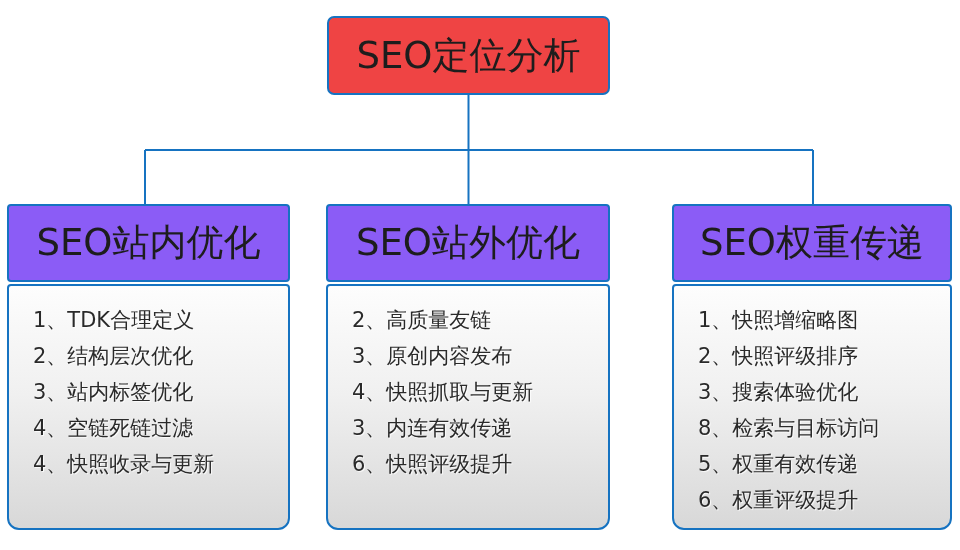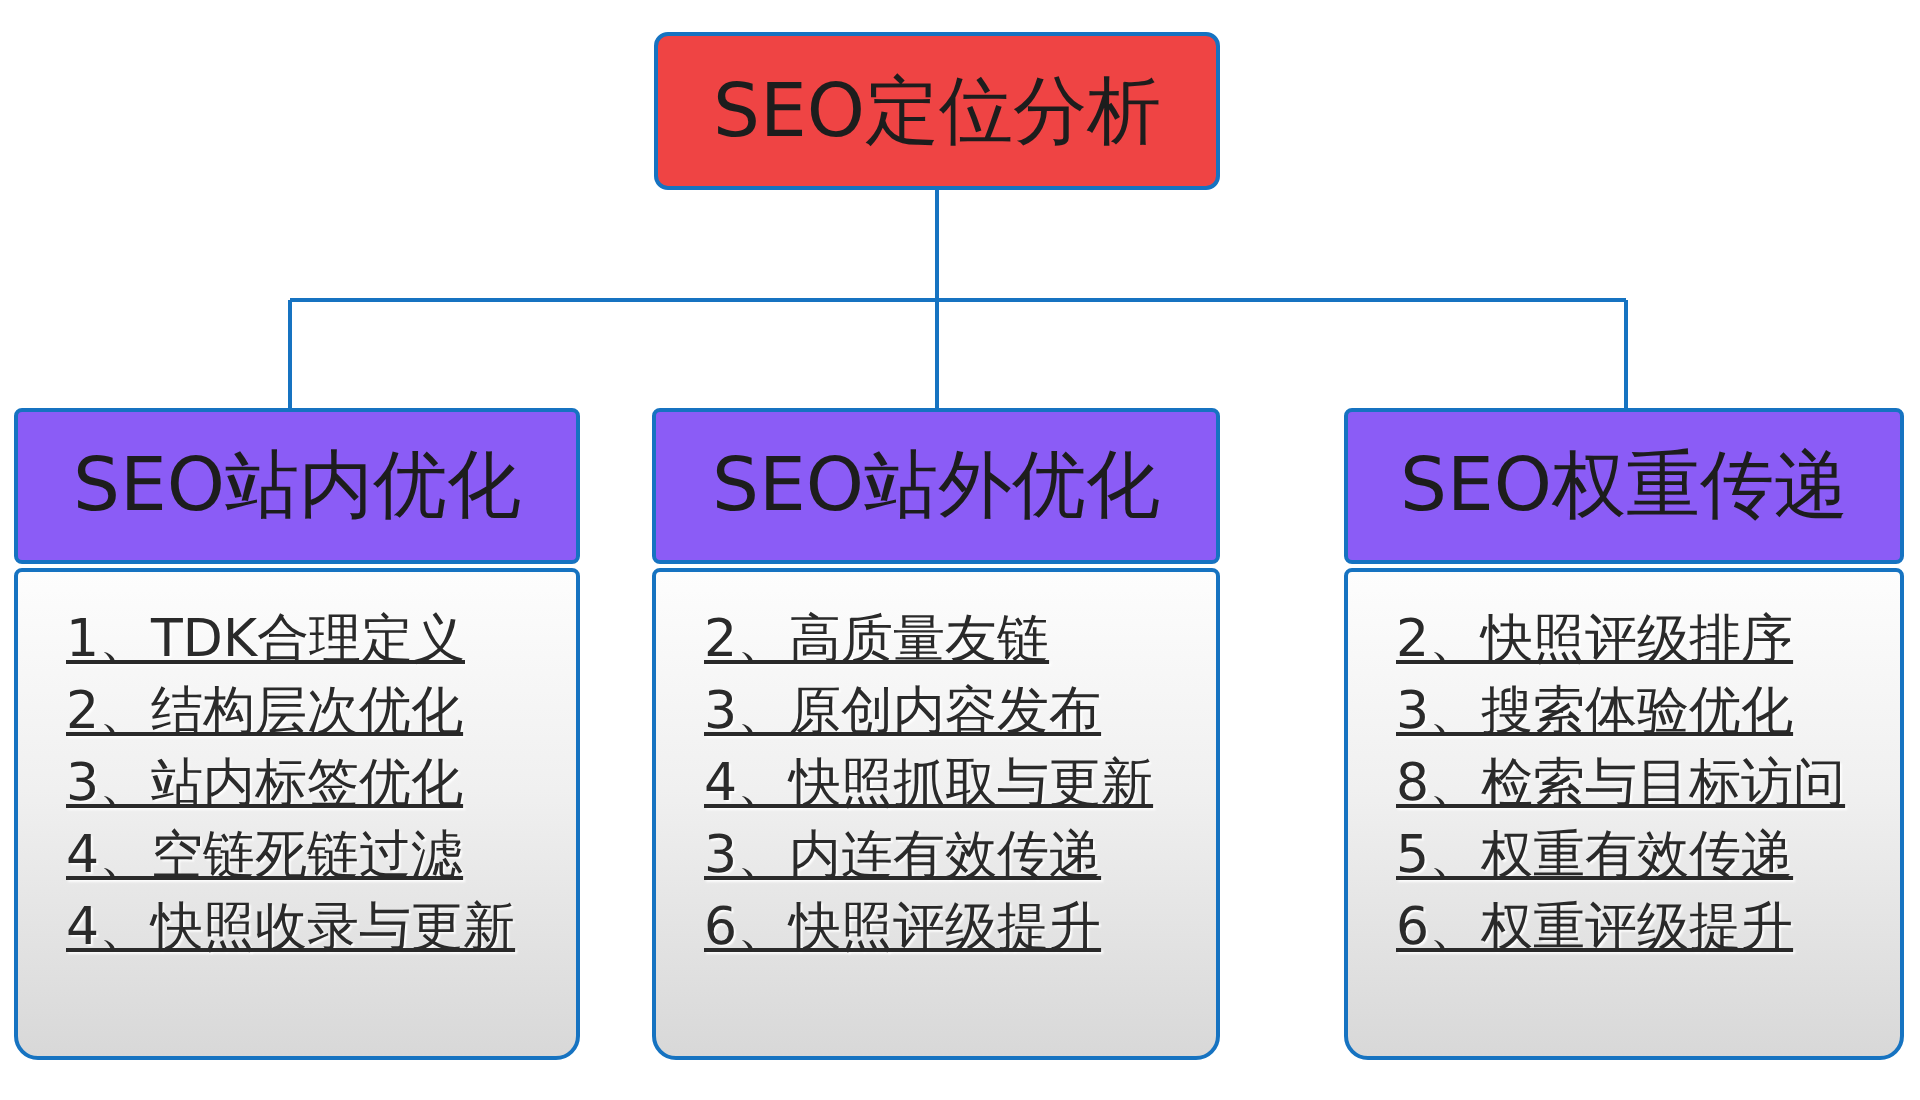--- a/index.html
+++ b/index.html
@@ -68,26 +68,25 @@
     position: absolute;
     top: 284px; left: 0;
     width: 100%; height: 246px;
     border: 2px solid var(--accent);
     border-radius: 4px 4px 12px 12px;
     background: linear-gradient(180deg, var(--panel-top) 0%, #f0f0f0 45%, var(--panel-bottom) 100%);
     list-style: none;
     padding: 16px 8px 0 24px;
   }
   .col-panel li {
-    font-size: 26px;
+    font-size: 21px;
     line-height: 36px;
     color: #2a2a2a;
     text-shadow: 1px 1px 1px rgba(255,255,255,0.9);
     white-space: nowrap;
-    text-decoration: underline;
   }
 </style>
 </head>
 <body>
 
 <div id="canvas">
 
   <svg class="connectors" viewBox="0 0 960 550" xmlns="http://www.w3.org/2000/svg">
     <path d="M468.5 95 L468.5 150"></path>
     <path d="M145 150 L813 150"></path>
@@ -124,20 +123,21 @@
       <li>3、内连有效传递</li>
       <li>6、快照评级提升</li>
     </ul>
   </div>
 
   <div class="column col-2">
     <div class="col-head">
       <span>SEO权重传递</span>
     </div>
     <ul class="col-panel">
+      <li>1、快照增缩略图</li>
       <li>2、快照评级排序</li>
       <li>3、搜索体验优化</li>
       <li>8、检索与目标访问</li>
       <li>5、权重有效传递</li>
       <li>6、权重评级提升</li>
     </ul>
   </div>
 
 </div>
 

